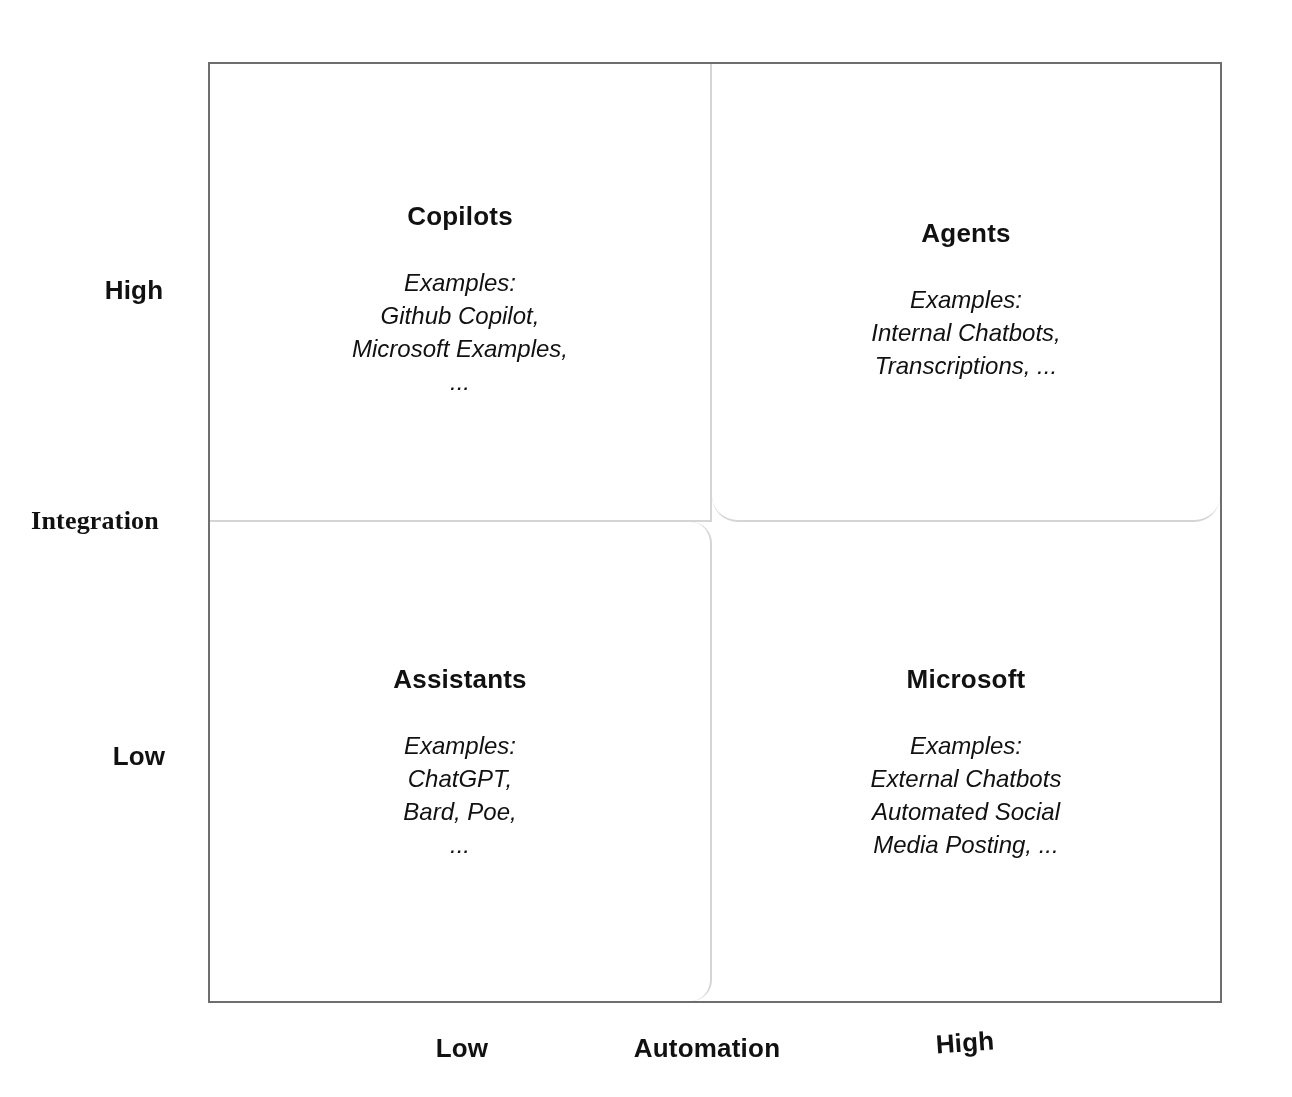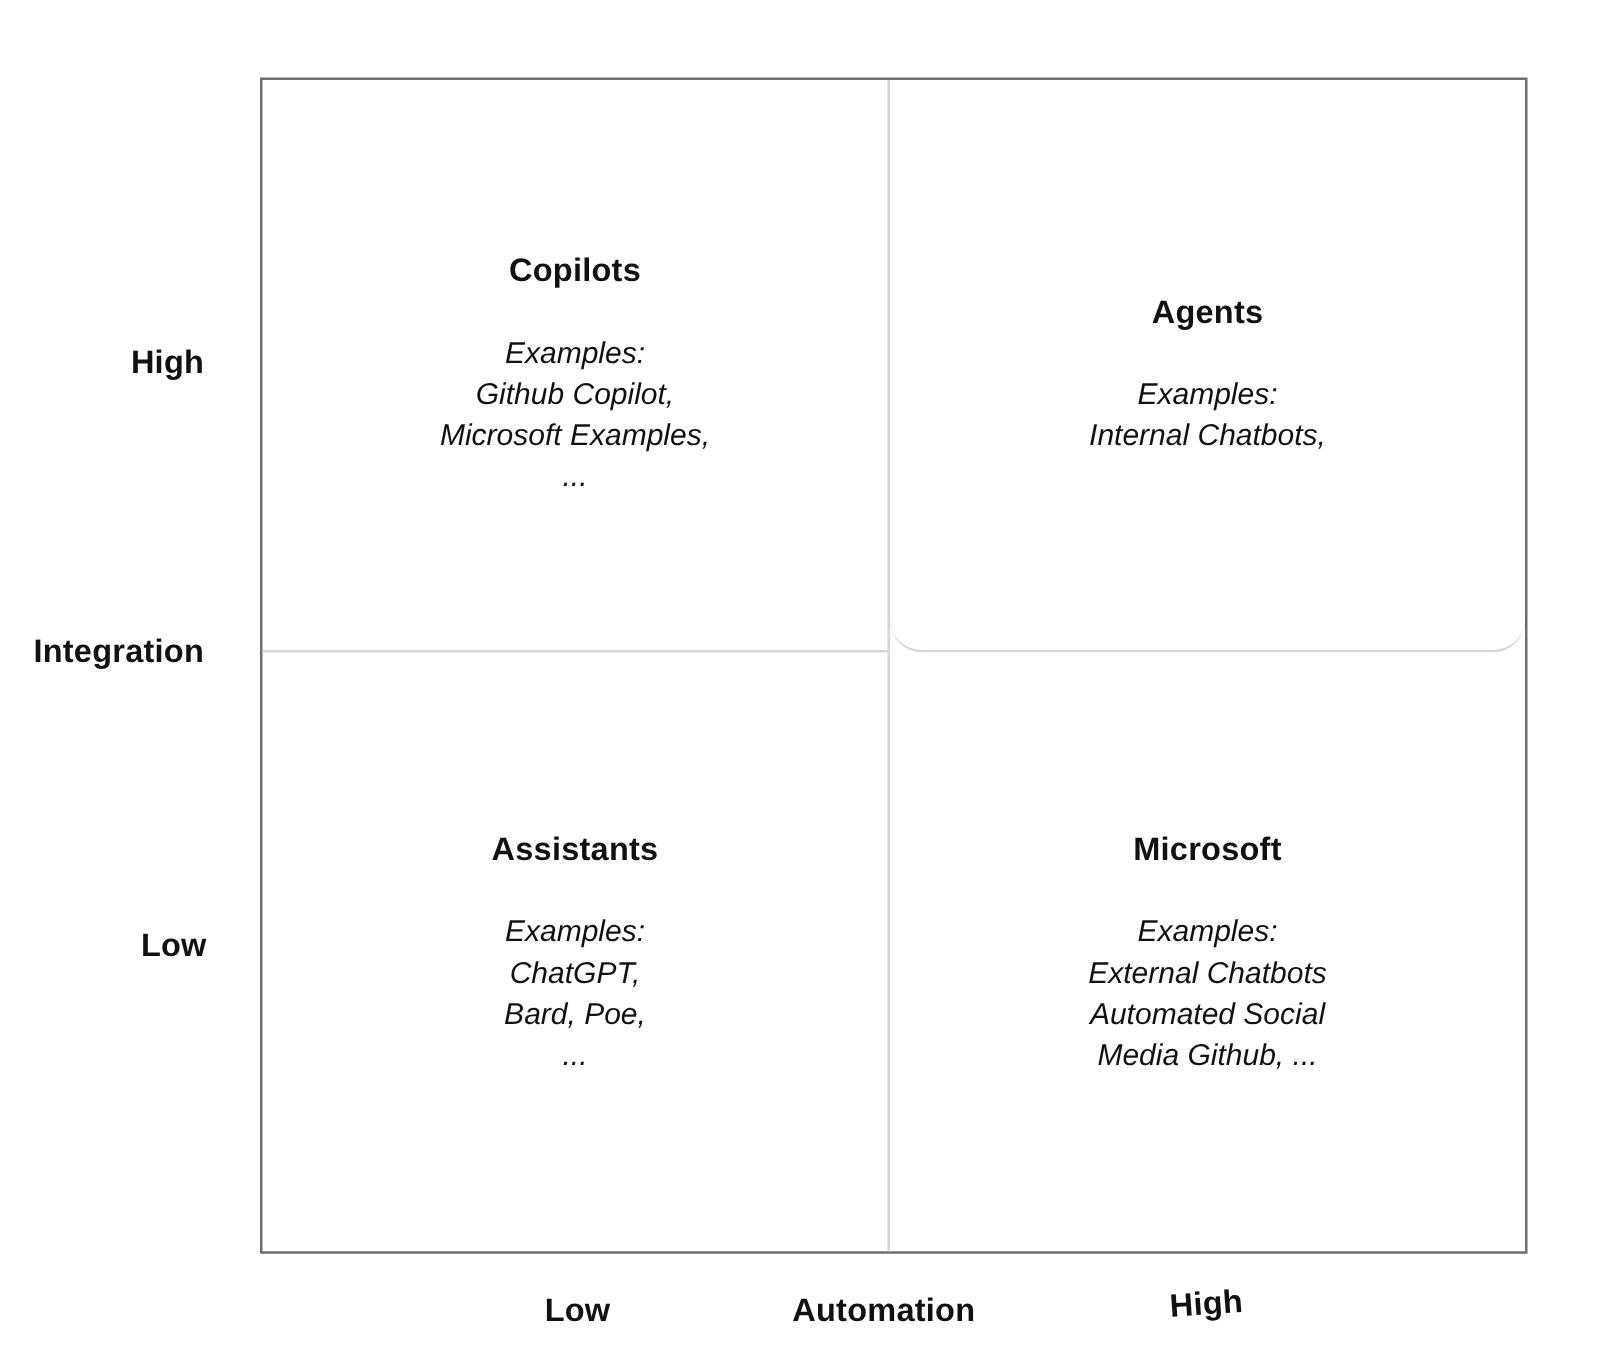--- a/index.html
+++ b/index.html
@@ -35,21 +35,21 @@
   }
   .cell {
     display: flex;
     flex-direction: column;
     align-items: center;
     justify-content: center;
     text-align: center;
   }
   .cell-tl { border-right: 2px solid var(--grid); border-bottom: 2px solid var(--grid); }
   .cell-tr { border-bottom: 2px solid var(--grid); border-radius: 26px; }
-  .cell-bl { border-right: 2px solid var(--grid); }
+  .cell-bl { border-right: 2px solid var(--grid); border-radius: 21px; }
   .cell-tl, .cell-tr { padding-top: 14px; }
 
   .q-title {
     font-size: 26px;
     font-weight: 700;
     line-height: 32px;
     margin-bottom: 34px;
     letter-spacing: 0.2px;
   }
   .q-line {
@@ -62,21 +62,21 @@
   
   .axis-label {
     position: absolute;
     font-size: 26px;
     font-weight: 700;
     white-space: nowrap;
     transform: translate(-50%, -50%);
     letter-spacing: 0.2px;
   }
   .y-high        { left: 134px; top: 290px; }
-  .y-axis-title  { left: 95px;  top: 521px; }
+  .y-axis-title  { left: 95px;  top: 521px; font-family: Liberation Serif, serif; }
   .y-low         { left: 139px; top: 756px; }
   .x-low         { left: 462px; top: 1048px; }
   .x-axis-title  { left: 707px; top: 1048px; }
   .x-high        { left: 965px; top: 1043px; transform: translate(-50%, -50%) rotate(-4deg); }
 </style>
 </head>
 <body>
 
 <div class="canvas">
 
@@ -90,40 +90,41 @@
         <div class="q-line">Microsoft Examples,</div>
         <div class="q-line">...</div>
       </div>
     </div>
 
     <div class="cell cell-tr">
       <div class="q-title">Agents</div>
       <div class="q-lines">
         <div class="q-line">Examples:</div>
         <div class="q-line">Internal Chatbots,</div>
+        <div class="q-line">Transcriptions, ...</div>
       </div>
     </div>
 
     <div class="cell cell-bl">
       <div class="q-title">Assistants</div>
       <div class="q-lines">
         <div class="q-line">Examples:</div>
         <div class="q-line">ChatGPT,</div>
         <div class="q-line">Bard, Poe,</div>
         <div class="q-line">...</div>
       </div>
     </div>
 
     <div class="cell cell-br">
       <div class="q-title">Microsoft</div>
       <div class="q-lines">
         <div class="q-line">Examples:</div>
         <div class="q-line">External Chatbots</div>
         <div class="q-line">Automated Social</div>
-        <div class="q-line">Media Github, ...</div>
+        <div class="q-line">Media Posting, ...</div>
       </div>
     </div>
 
   </div>
 
   <div class="axis-label y-high">High</div>
   <div class="axis-label y-axis-title">Integration</div>
   <div class="axis-label y-low">Low</div>
 
   <div class="axis-label x-low">Low</div>

